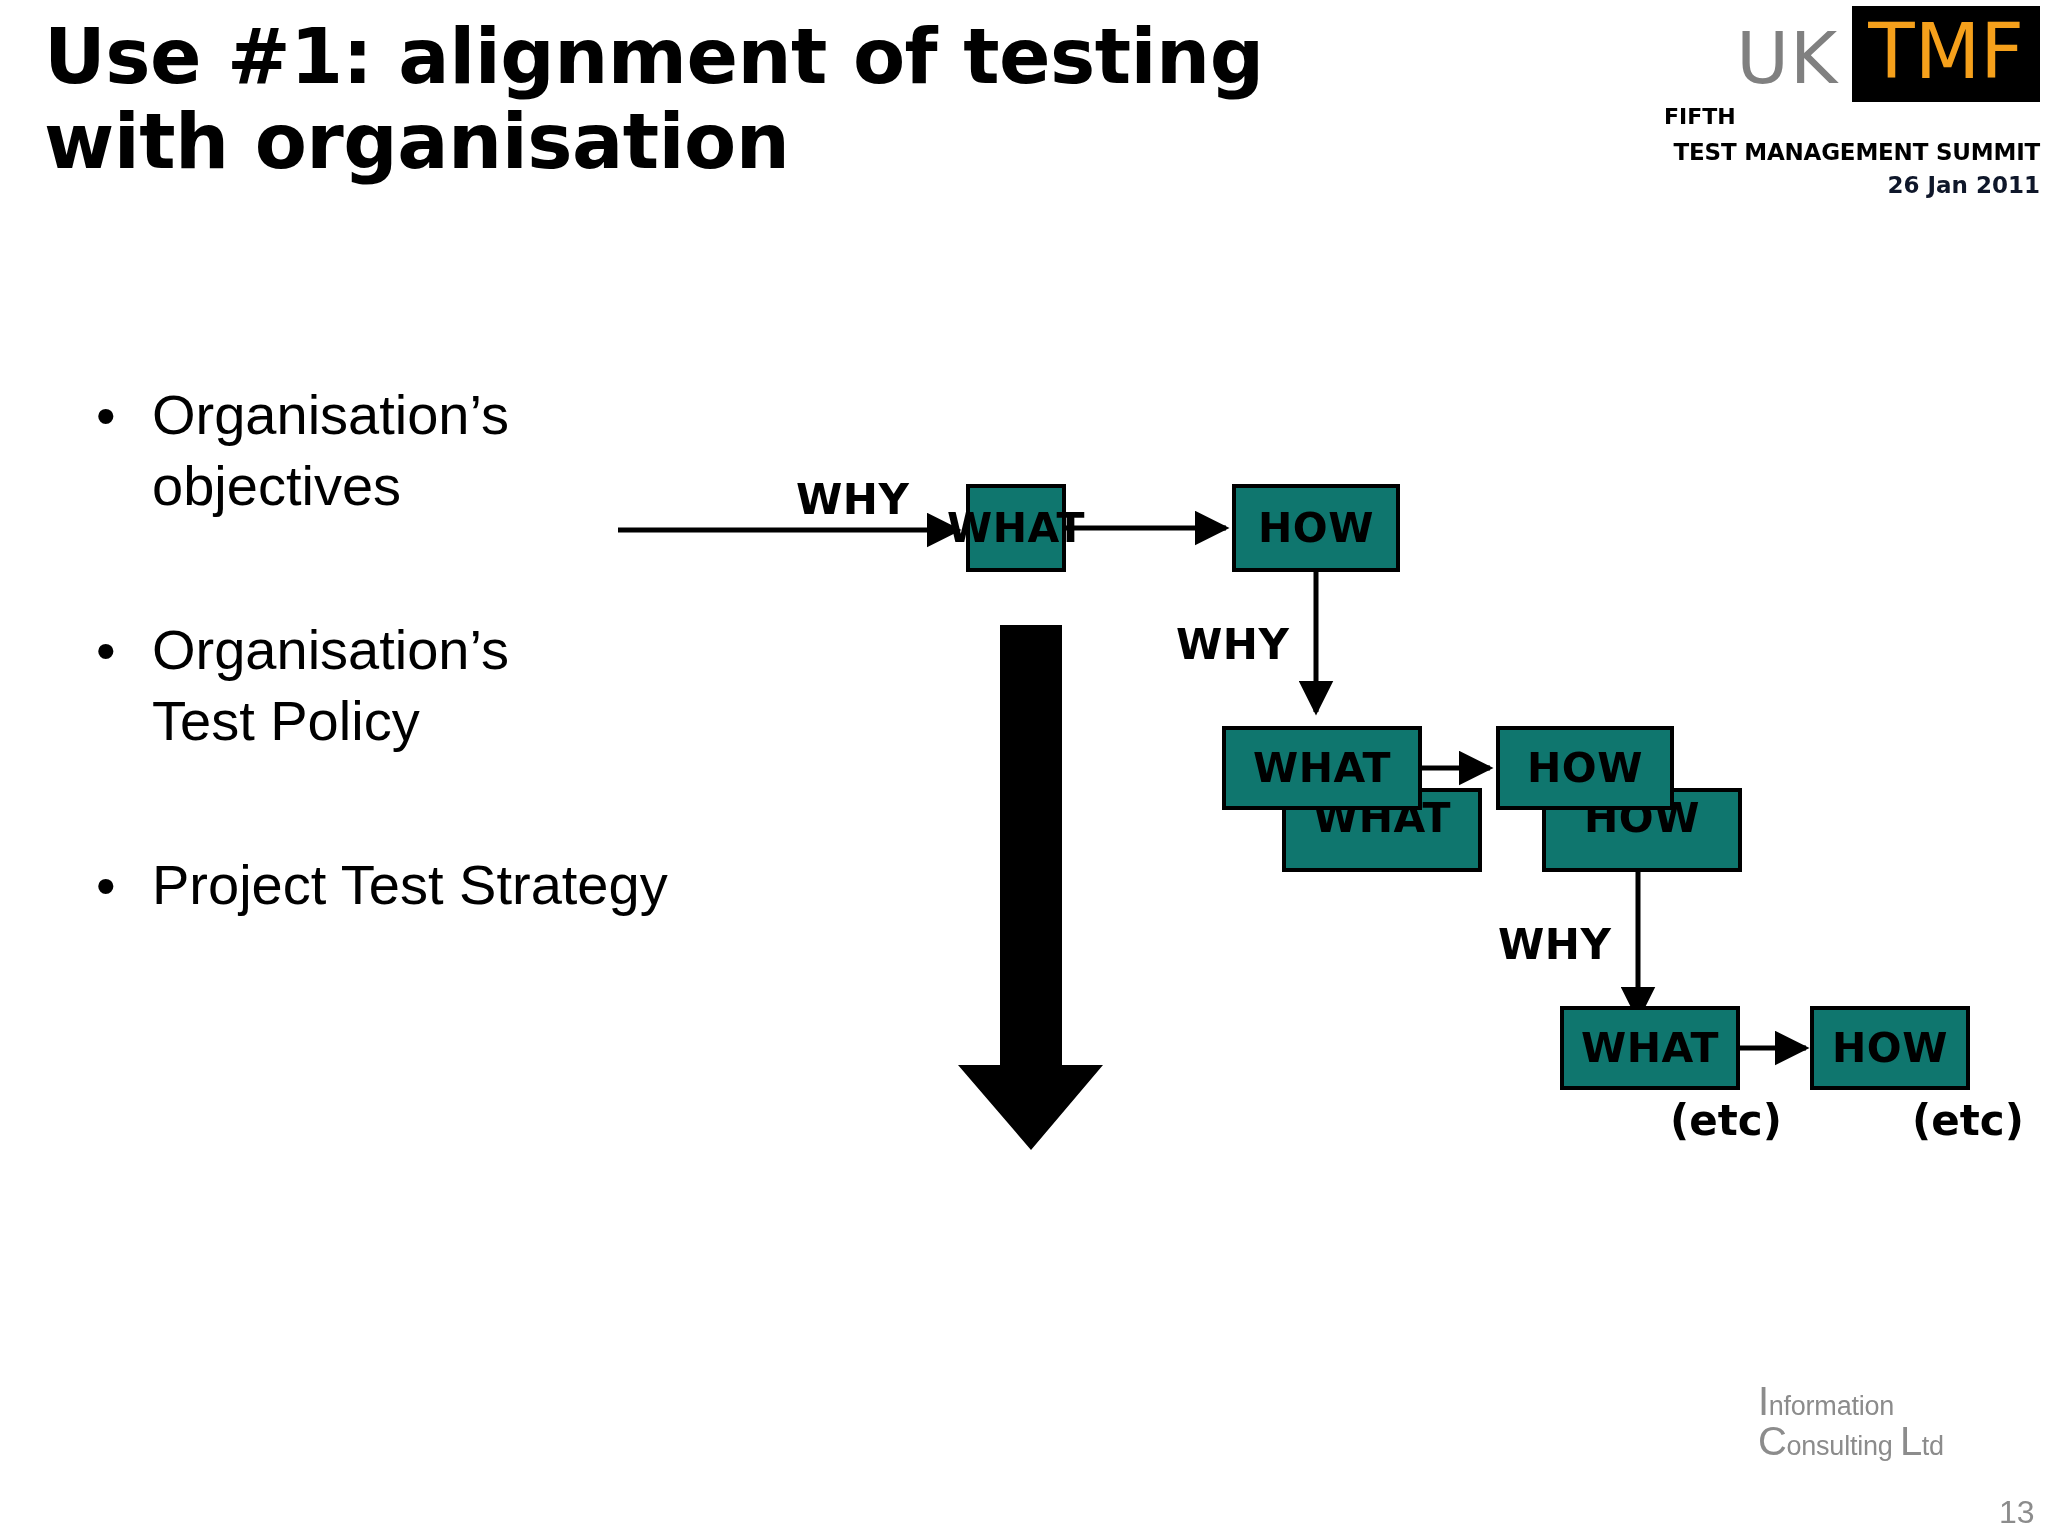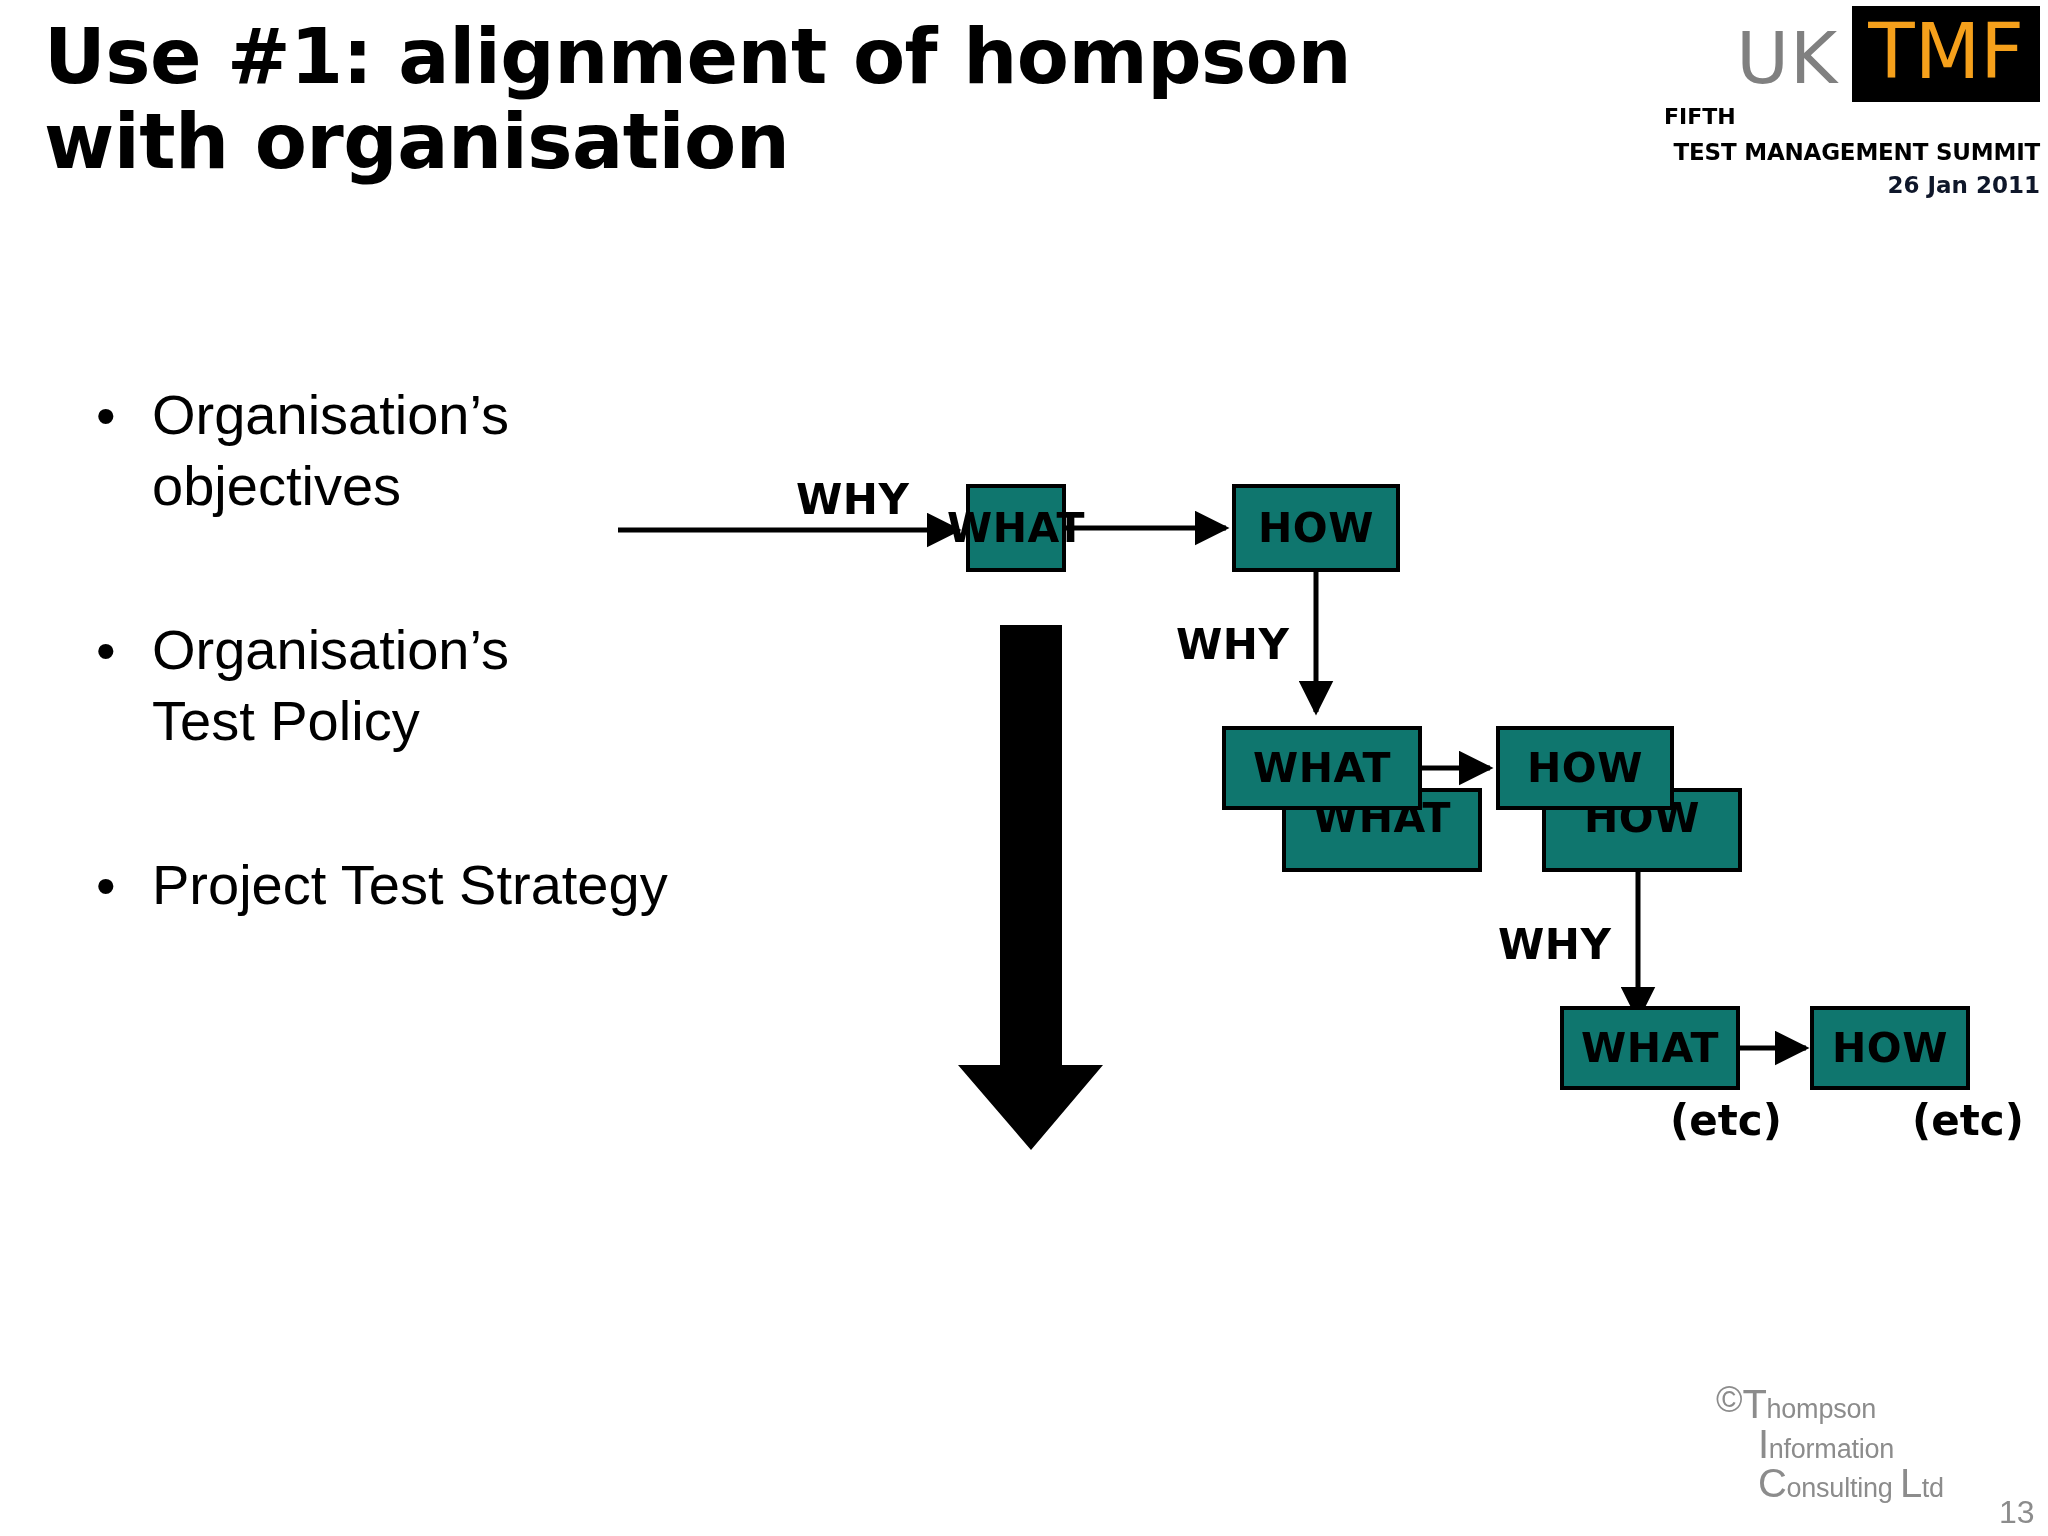--- a/index.html
+++ b/index.html
@@ -222,21 +222,21 @@
   #copy-mark {
     font-size: 36px;
     vertical-align: 6px;
   }
 </style>
 </head>
 <body>
 
 <div id="slide">
 
-  <div id="slide-title">Use #1: alignment of hompson with organisation</div>
+  <div id="slide-title">Use #1: alignment of testing with organisation</div>
 
   <div id="logo-block">
     <div class="logo-row">
       <div id="logo-uk">UK</div>
       <div id="logo-tmf-box">
         <div id="logo-tmf">TMF</div>
       </div>
     </div>
     <div id="logo-fifth">FIFTH</div>
     <div id="logo-summit">TEST MANAGEMENT SUMMIT</div>
@@ -297,19 +297,18 @@
   <div class="node front" style="left:1560px; top:1006px; width:180px; height:84px;">WHAT</div>
   <div class="node front" style="left:1810px; top:1006px; width:160px; height:84px;">HOW</div>
 
   <div class="label-why" style="left:1498px; top:920px;">WHY</div>
 
   <div class="label-etc" style="left:1650px; top:1096px;">(etc)</div>
   <div class="label-etc" style="left:1892px; top:1096px;">(etc)</div>
 
 
   <div id="footer">
-    <span class="foot-line" id="foot-l1"><span id="copy-mark">©</span><span class="foot-cap">T</span><span class="foot-small">hompson</span></span>
     <span class="foot-line" id="foot-l2"><span class="foot-cap">I</span><span class="foot-small">nformation</span></span>
     <span class="foot-line" id="foot-l4"><span class="foot-cap">C</span><span class="foot-small">onsulting </span><span class="foot-cap">L</span><span class="foot-small">td</span></span>
     <span id="page-number">13</span>
   </div>
 
 </div>
 
 </body></html>

